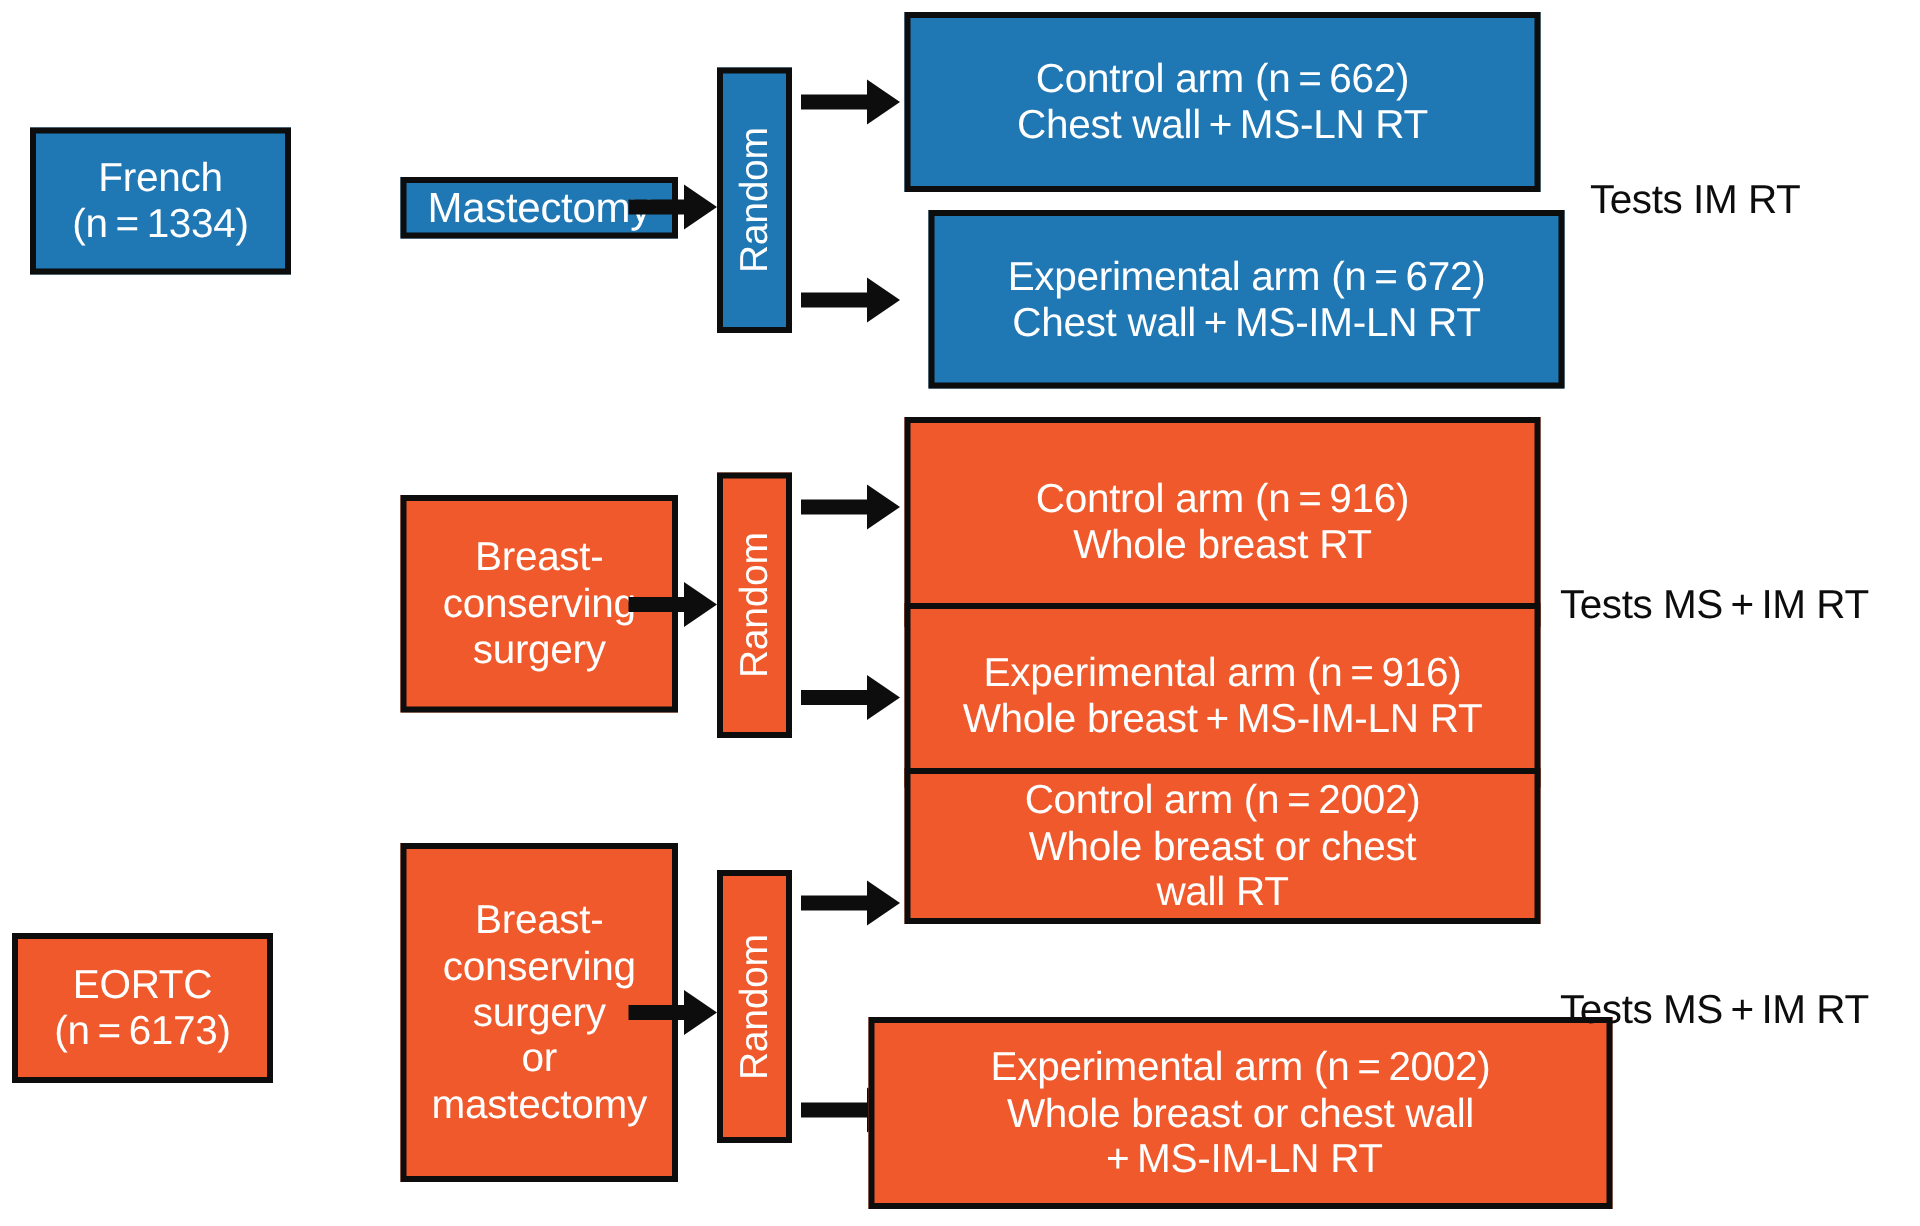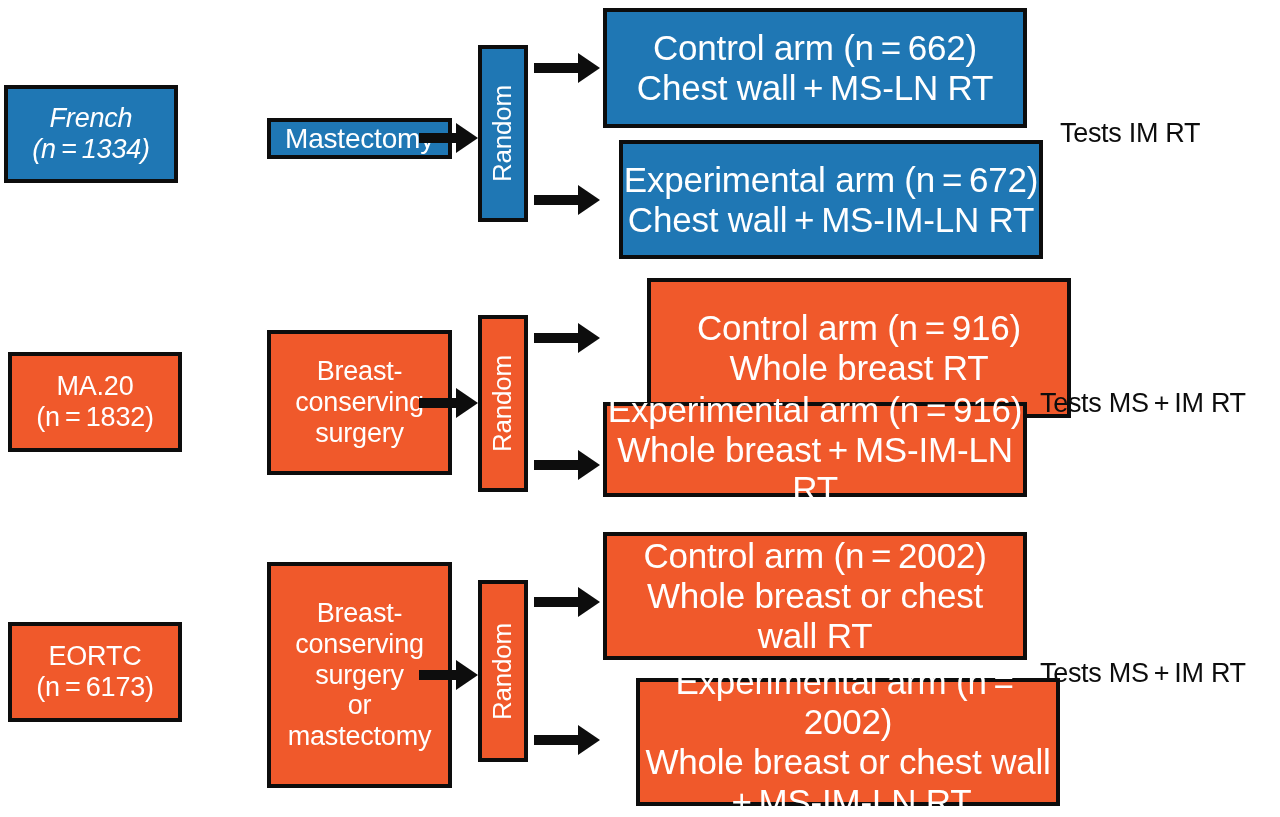--- a/index.html
+++ b/index.html
@@ -33,21 +33,21 @@
   
   .surgery{font-size:27px;margin-left:40px;}
   
   .random{
     font-size:26px;
     writing-mode:vertical-rl;
     transform:rotate(180deg);
     padding:0;
   }
   
-  .arm{font-size:35px;}
+  .arm{font-size:27px;}
 
   .tests{
     position:absolute;
     font-size:27px;
     color:#0d0d0d;
     white-space:nowrap;
     letter-spacing:-0.3px;
   }
 
   
@@ -61,21 +61,21 @@
     border-top:15px solid transparent;
     border-bottom:15px solid transparent;
     border-left:22px solid #0d0d0d;
   }
 </style>
 </head>
 <body>
 
 <div id="stage">
 
-  <div class="box blue study" style="left:4px;top:85px;width:174px;height:98px;font-style:italic;">French
+  <div class="box blue study" style="left:20px;top:85px;width:174px;height:98px;">French
 (n = 1334)</div>
 
   <div class="box blue surgery" style="left:227px;top:118px;width:185px;height:41px;font-size:28px;">Mastectomy</div>
 
   <div class="arrow" style="left:419px;top:138px;width:59px;">
     <div class="shaft" style="width:40px;"></div>
     <div class="head" style="left:37px;"></div>
   </div>
 
   <div class="box blue random" style="left:478px;top:45px;width:50px;height:177px;">Random</div>
@@ -91,22 +91,20 @@
   </div>
 
   <div class="box blue arm" style="left:603px;top:8px;width:424px;height:120px;">Control arm (n = 662)
 Chest wall + MS-LN RT</div>
 
   <div class="box blue arm" style="left:603px;top:140px;width:424px;height:119px;margin-left:16px;">Experimental arm (n = 672)
 Chest wall + MS-IM-LN RT</div>
 
   <div class="tests" style="left:1060px;top:118px;">Tests IM RT</div>
 
-  <div class="box orange study" style="left:8px;top:352px;width:174px;height:100px;">MA.20
-(n = 1832)</div>
 
   <div class="box orange surgery" style="left:227px;top:330px;width:185px;height:145px;">Breast-
 conserving
 surgery</div>
 
   <div class="arrow" style="left:419px;top:403px;width:59px;">
     <div class="shaft" style="width:40px;"></div>
     <div class="head" style="left:37px;"></div>
   </div>
 
@@ -114,24 +112,24 @@
 
   <div class="arrow" style="left:534px;top:338px;width:69px;">
     <div class="shaft" style="width:46px;"></div>
     <div class="head" style="left:44px;"></div>
   </div>
   <div class="arrow" style="left:534px;top:465px;width:69px;">
     <div class="shaft" style="width:46px;"></div>
     <div class="head" style="left:44px;"></div>
   </div>
 
-  <div class="box orange arm" style="left:603px;top:278px;width:424px;height:140px;margin-left:44px;">Control arm (n = 916)
+  <div class="box orange arm" style="left:603px;top:278px;width:424px;height:140px;">Control arm (n = 916)
 Whole breast RT</div>
 
-  <div class="box orange arm" style="left:603px;top:402px;width:424px;height:95px;">Experimental arm (n = 916)
+  <div class="box orange arm" style="left:603px;top:402px;width:424px;height:123px;">Experimental arm (n = 916)
 Whole breast + MS-IM-LN RT</div>
 
   <div class="tests" style="left:1040px;top:388px;">Tests MS + IM RT</div>
 
   <div class="box orange study" style="left:8px;top:622px;width:174px;height:100px;">EORTC
 (n = 6173)</div>
 
   <div class="box orange surgery" style="left:227px;top:562px;width:185px;height:226px;">Breast-
 conserving
 surgery
@@ -147,23 +145,23 @@
 
   <div class="arrow" style="left:534px;top:602px;width:69px;">
     <div class="shaft" style="width:46px;"></div>
     <div class="head" style="left:44px;"></div>
   </div>
   <div class="arrow" style="left:534px;top:740px;width:69px;">
     <div class="shaft" style="width:46px;"></div>
     <div class="head" style="left:44px;"></div>
   </div>
 
-  <div class="box orange arm" style="left:603px;top:532px;width:424px;height:128px;">Control arm (n = 2002)
+  <div class="box orange arm" style="left:603px;top:512px;width:424px;height:104px;">Control arm (n = 2002)
 Whole breast or chest
 wall RT</div>
 
-  <div class="box orange arm" style="left:636px;top:678px;width:424px;height:128px;">Experimental arm (n = 2002)
+  <div class="box orange arm" style="left:579px;top:678px;width:496px;height:128px;">Experimental arm (n = 2002)
 Whole breast or chest wall
  + MS-IM-LN RT</div>
 
   <div class="tests" style="left:1040px;top:658px;">Tests MS + IM RT</div>
 
 </div>
 
 </body></html>

